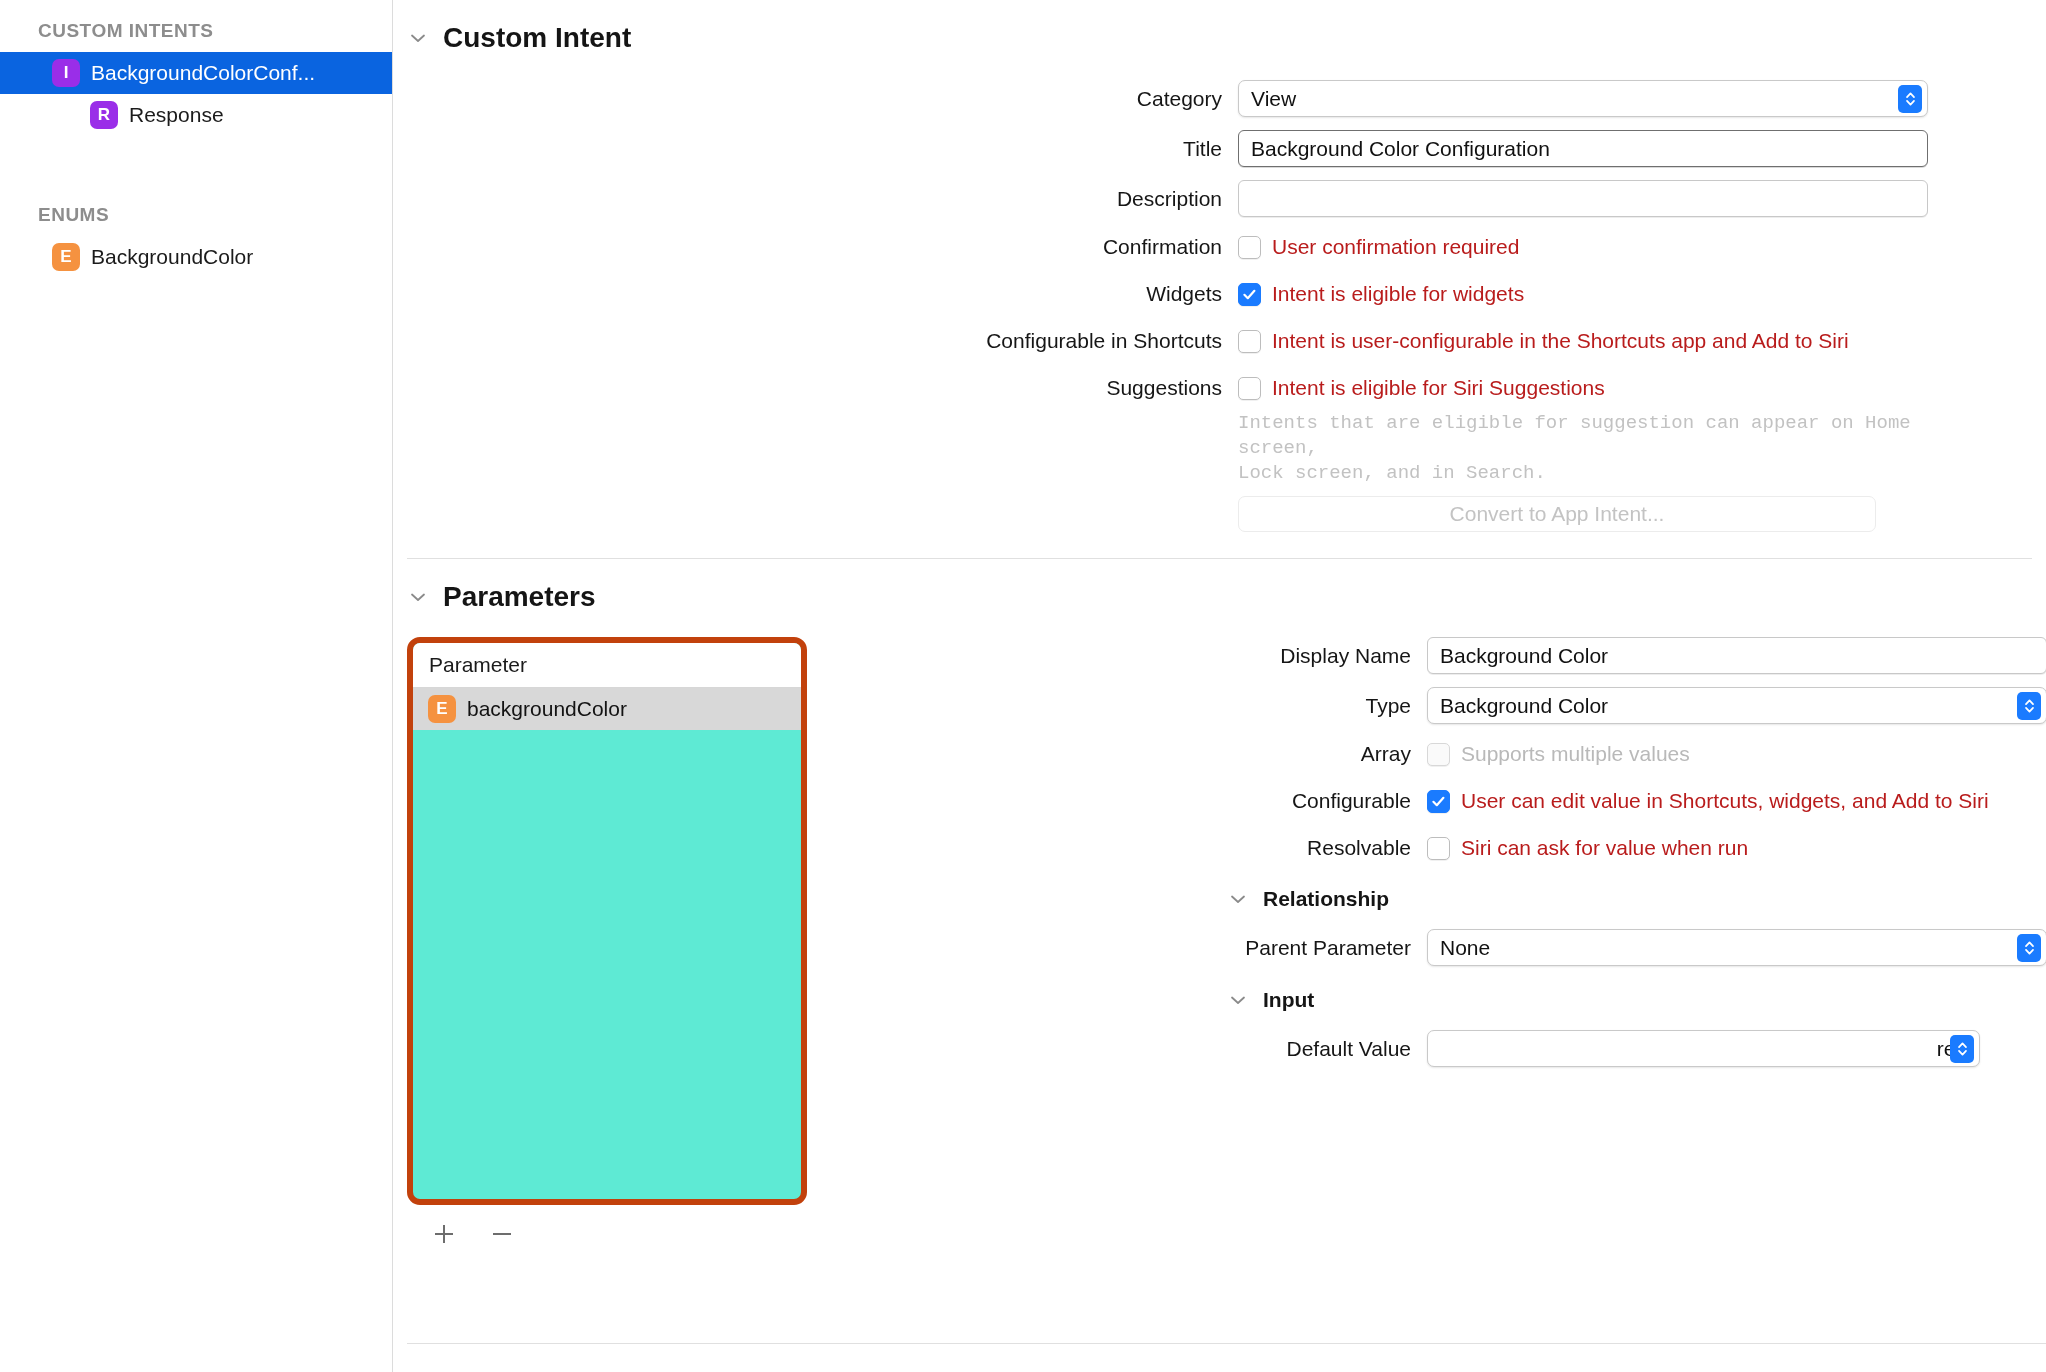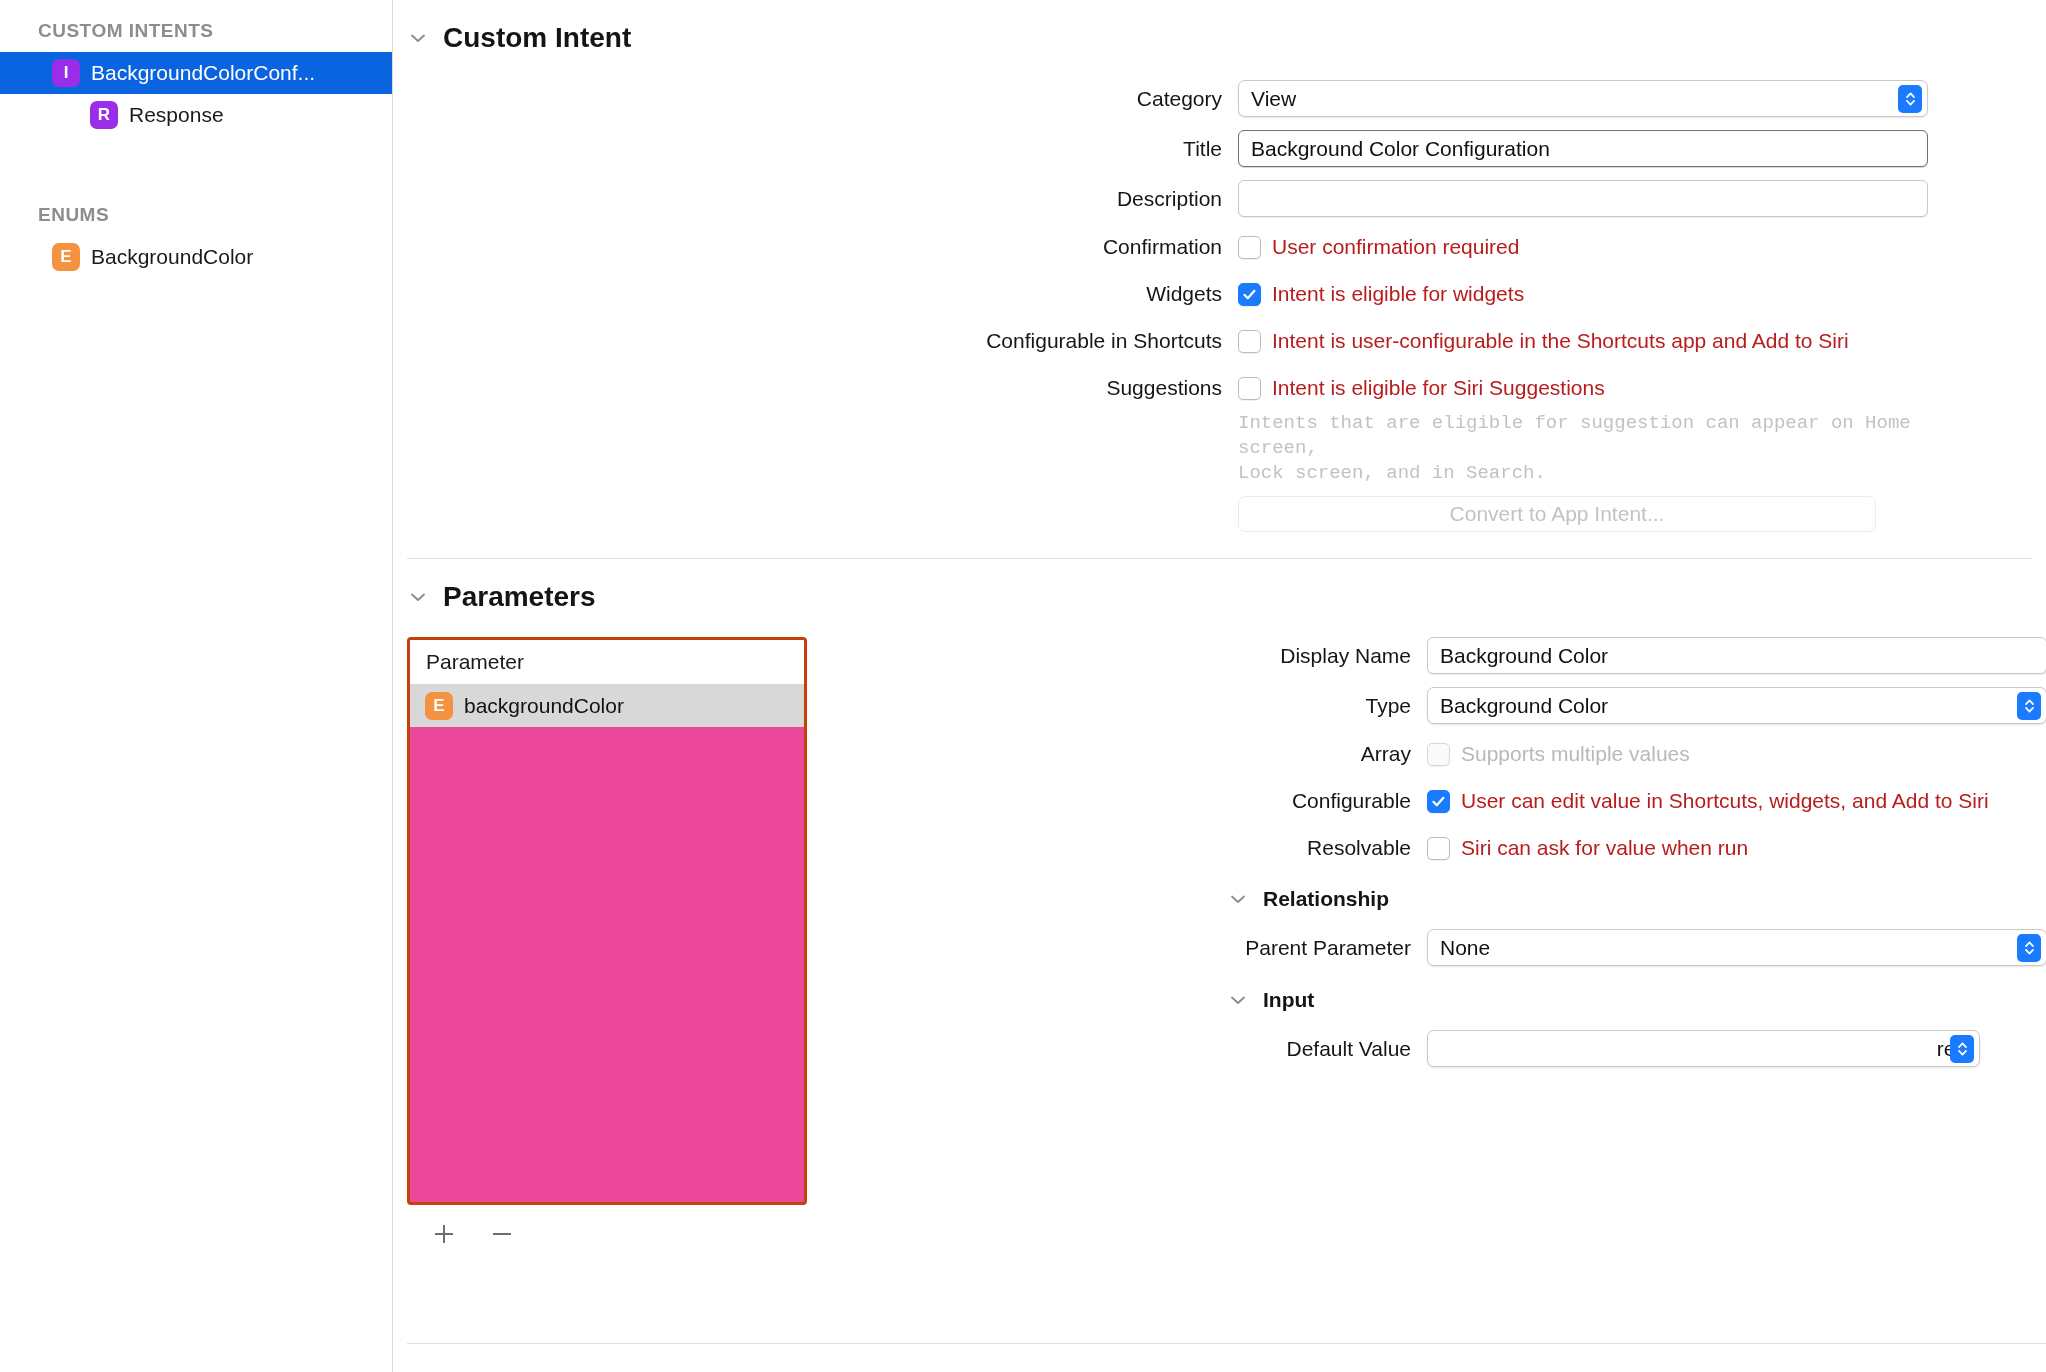--- a/index.html
+++ b/index.html
@@ -142,24 +142,24 @@
     display:flex; align-items:center; justify-content:center;
     font-size: 21px; color: #c3c3c3;
   }
 
   .divider { height:1px; background:#e0e0e0; margin: 26px 14px 0 14px; }
 
   
   .params-body { display: flex; margin-top: 24px; }
   .param-list-wrap { margin-left: 14px; width: 400px; flex: 0 0 400px; }
   .param-list {
-    border: 3px solid #c2410c;
-    border-radius: 4px;
+    border: 6px solid #c2410c;
+    border-radius: 13px;
     height: 568px;
-    background: #ec4899;
+    background: #5eead4;
     overflow: hidden;
   }
   .param-head {
     height: 45px; display:flex; align-items:center;
     padding-left: 16px;
     font-size: 21px; color:#1b1b1b;
     border-bottom: 1px solid #d7d7d7;
     background: #fff;
   }
   .param-row {

